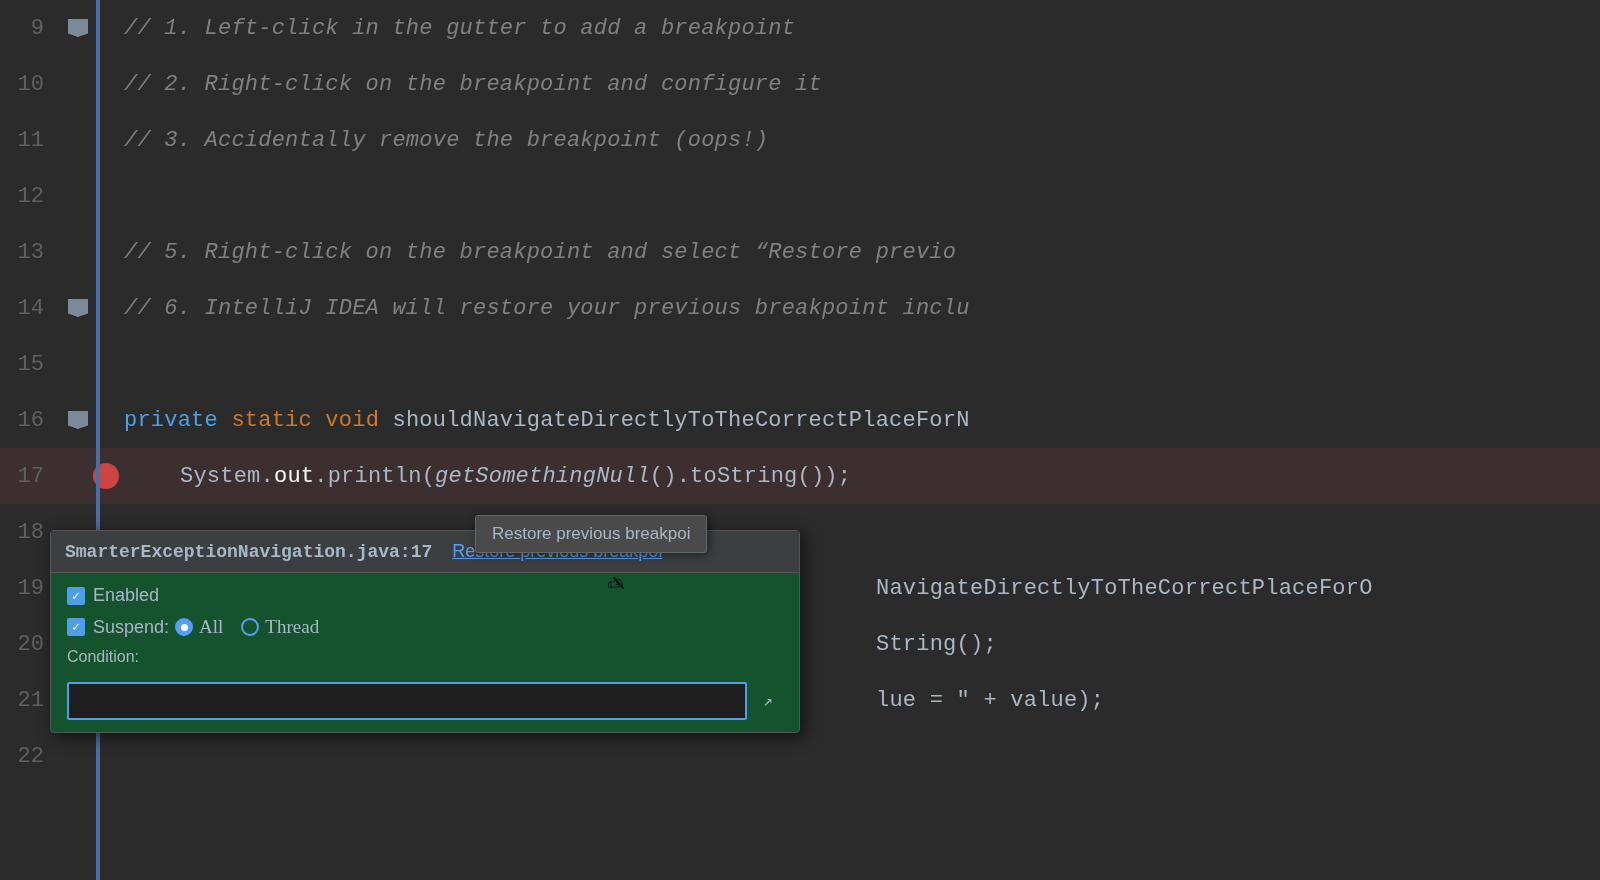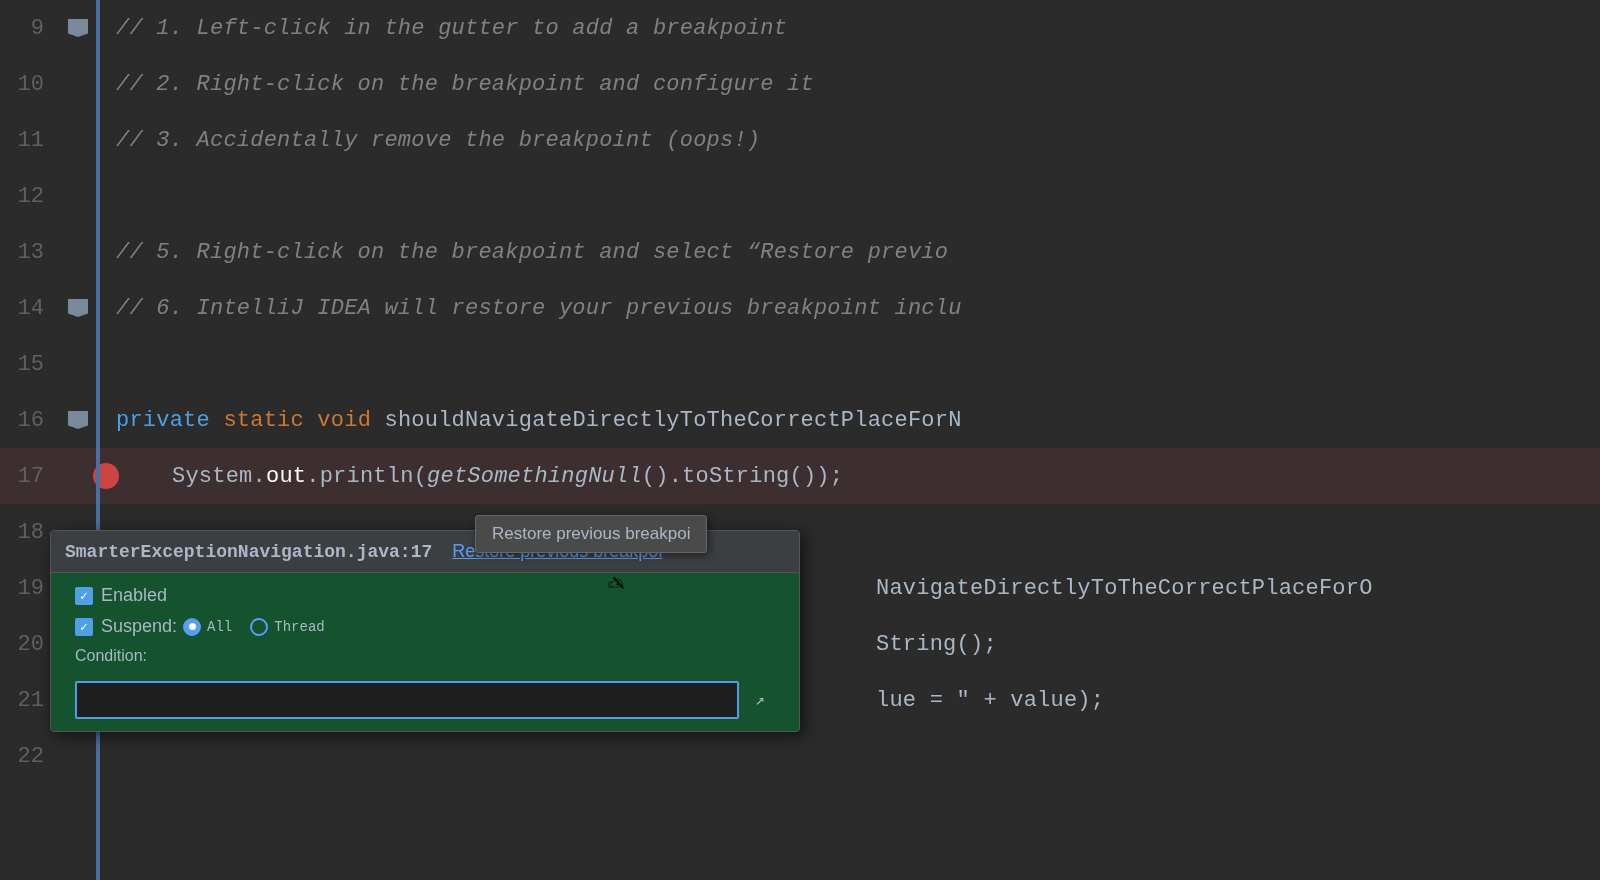--- a/index.html
+++ b/index.html
@@ -69,21 +69,21 @@
     .bookmark-down {
       width: 20px;
       height: 18px;
       background: #7a8a9a;
       clip-path: polygon(0 0, 100% 0, 100% 80%, 50% 100%, 0 80%);
     }
 
     .line-content {
       flex: 1;
       font-size: 22px;
-      padding-left: 20px;
+      padding-left: 28px;
       color: #a9b7c6;
       white-space: nowrap;
       letter-spacing: 0.01em;
     }
 
     .line-content .comment {
       color: #808080;
       font-style: italic;
     }
 
@@ -146,21 +146,21 @@
     .popup-link {
       margin-left: 20px;
       color: #589df6;
       font-size: 18px;
       text-decoration: underline;
       cursor: pointer;
       font-family: Arial, sans-serif;
     }
 
     .popup-body {
-      padding: 12px 24px;
+      padding: 12px 16px;
     }
 
     .popup-row {
       display: flex;
       align-items: center;
       margin-bottom: 10px;
     }
 
     .checkbox-container {
       display: flex;
@@ -228,22 +228,22 @@
       background: white;
       border-radius: 50%;
     }
 
     .radio-btn.unselected {
       background: transparent;
     }
 
     .radio-label {
       color: #a9b7c6;
-      font-size: 14px;
-      font-family: Liberation Mono, monospace;
+      font-size: 19px;
+      font-family: Liberation Serif, serif;
     }
 
     .condition-label {
       color: #a9b7c6;
       font-size: 16px;
       font-family: Arial, sans-serif;
       margin-bottom: 6px;
     }
 
     .condition-input-row {

